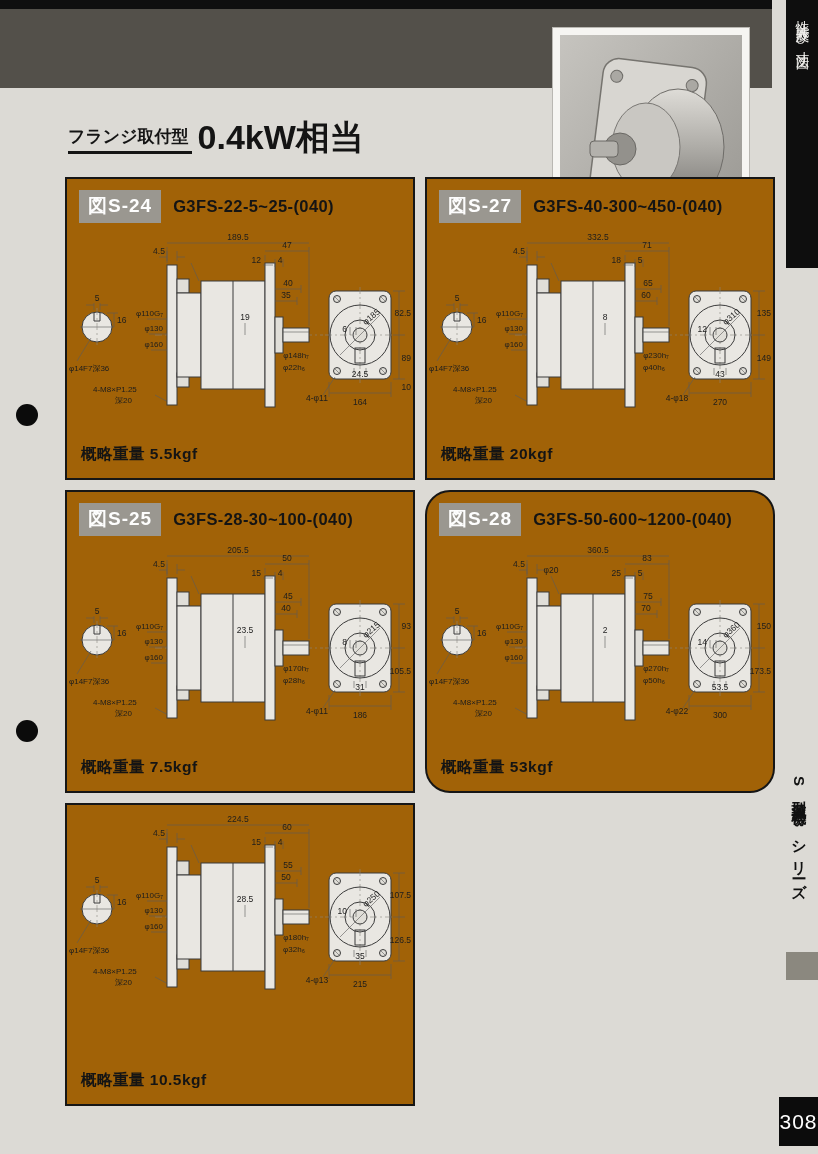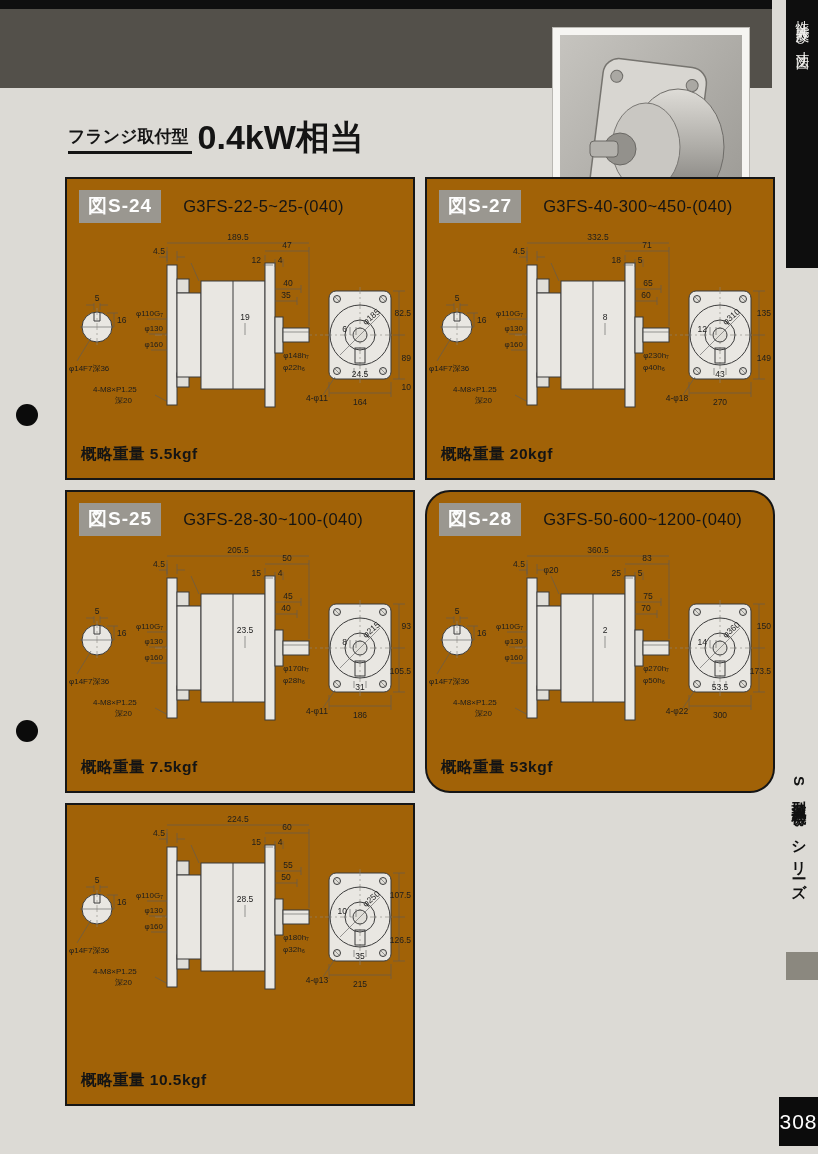--- a/index.html
+++ b/index.html
@@ -23,21 +23,21 @@
   .figbox{position:absolute;width:350px;height:303px;background:#a16207;
     border:2px solid #161616;box-sizing:border-box;}
   .figbox:nth-of-type(1){left:65px;top:177px;}
   .figbox:nth-of-type(2){left:425px;top:177px;}
   .figbox:nth-of-type(3){left:65px;top:490px;}
   .figbox:nth-of-type(4){left:425px;top:490px;border-radius:25px;}
   .figbox:nth-of-type(5){left:65px;top:803px;}
   .fig-head{display:flex;align-items:center;margin:11px 0 0 12px;}
   .fig-label{background:#9a9790;color:#fdfdfd;font-size:19px;font-weight:bold;
     padding:3px 9px 4px;letter-spacing:1px;white-space:nowrap;}
-  .fig-model{font-size:16.5px;font-weight:normal;margin-left:22px;letter-spacing:.4px;white-space:nowrap;}
+  .fig-model{font-size:16.5px;font-weight:bold;margin-left:12px;letter-spacing:.4px;white-space:nowrap;}
   .drawing{display:block;margin:4px auto 0;}
   .fig-weight{position:absolute;left:14px;bottom:13px;font-size:15.5px;font-weight:bold;letter-spacing:.5px;}
   .fig-weight .wv{}
   .side-series{position:absolute;left:789px;top:776px;writing-mode:vertical-rl;
     font-size:15px;font-weight:bold;letter-spacing:3px;color:#111;}
   .side-bar{position:absolute;left:786px;top:952px;width:32px;height:28px;background:#8b887f;}
   .pagenum{position:absolute;left:779px;top:1097px;width:39px;height:49px;background:#0c0c0c;
     color:#fff;font-size:21px;display:flex;align-items:center;justify-content:center;letter-spacing:1px;}
   .hole{position:absolute;left:16px;width:22px;height:22px;border-radius:50%;background:#0b0b0b;}
   .hole.h1{top:404px;} .hole.h2{top:720px;}

